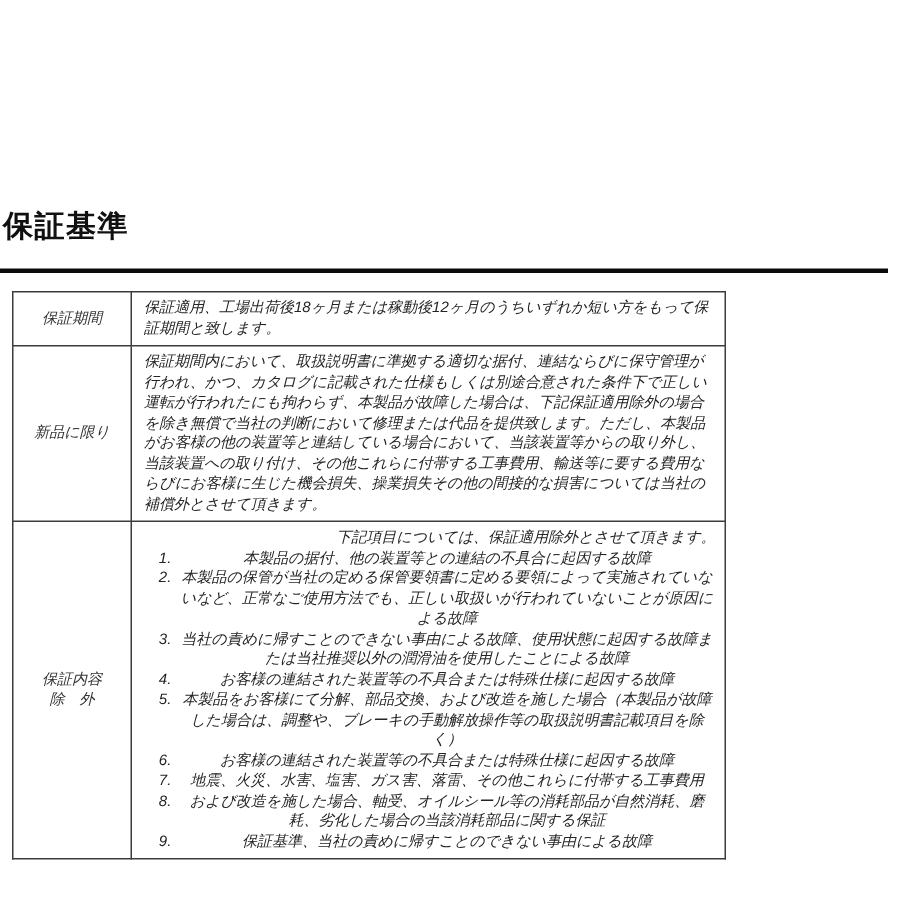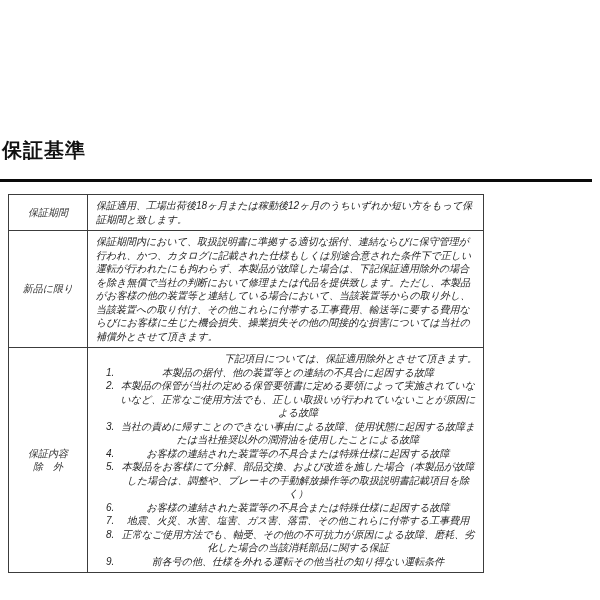--- a/index.html
+++ b/index.html
@@ -102,21 +102,21 @@
         <td class="content-cell">
           <p class="exclusion-intro">下記項目については、保証適用除外とさせて頂きます。</p>
           <ol class="exclusion-list">
             <li>本製品の据付、他の装置等との連結の不具合に起因する故障</li>
             <li>本製品の保管が当社の定める保管要領書に定める要領によって実施されていないなど、正常なご使用方法でも、正しい取扱いが行われていないことが原因による故障</li>
             <li>当社の責めに帰すことのできない事由による故障、使用状態に起因する故障または当社推奨以外の潤滑油を使用したことによる故障</li>
             <li>お客様の連結された装置等の不具合または特殊仕様に起因する故障</li>
             <li>本製品をお客様にて分解、部品交換、および改造を施した場合（本製品が故障した場合は、調整や、ブレーキの手動解放操作等の取扱説明書記載項目を除く）</li>
             <li>お客様の連結された装置等の不具合または特殊仕様に起因する故障</li>
             <li>地震、火災、水害、塩害、ガス害、落雷、その他これらに付帯する工事費用</li>
-            <li>正常なご使用方法でも、軸受、その他の不可抗力が原因による故障、磨耗、劣化した場合の当該消耗部品に関する保証</li>
-            <li>前各号の他、仕様を外れる運転その他当社の知り得ない運転条件</li>
+            <li>および改造を施した場合、軸受、オイルシール等の消耗部品が自然消耗、磨耗、劣化した場合の当該消耗部品に関する保証</li>
+            <li>保証基準、当社の責めに帰すことのできない事由による故障</li>
           </ol>
         </td>
       </tr>
     </tbody>
   </table>
 
 </div>
 
 </body></html>

